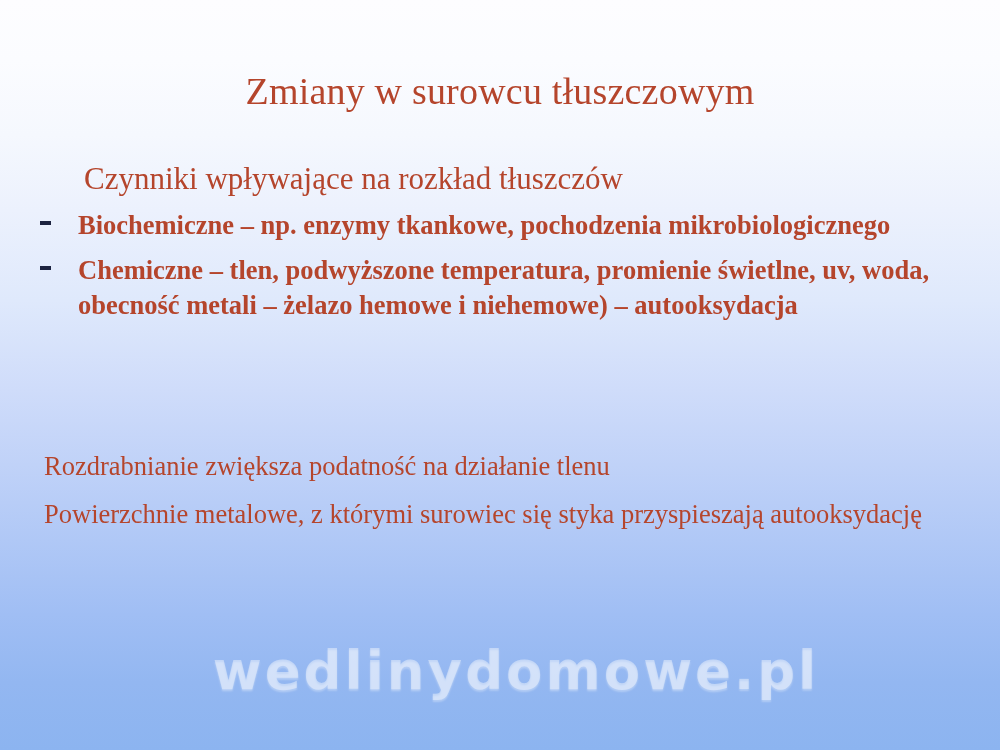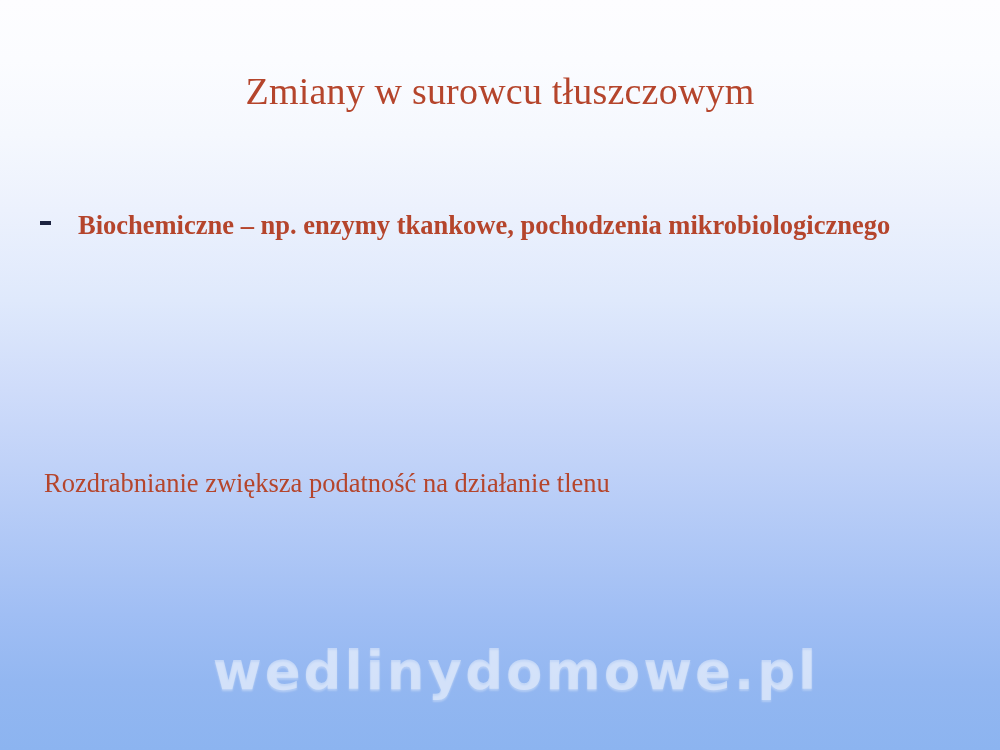--- a/index.html
+++ b/index.html
@@ -92,21 +92,21 @@
     left: 44px;
     top: 448px;
     width: 930px;
   }
   .para {
     color: #b5452c;
     font-size: 26.5px;
     line-height: 37px;
     padding-left: 42px;
     text-indent: -42px;
-    margin: 17px 0 11px 0;
+    margin: 0 0 11px 0;
   }
 
   
   #watermark {
     position: absolute;
     left: 16px;
     top: 640px;
     width: 1000px;
     text-align: center;
     font-family: "DejaVu Sans", "Liberation Sans", sans-serif;
@@ -121,30 +121,36 @@
     user-select: none;
   }
 </style>
 </head>
 <body>
 
 <div id="slide">
 
   <div id="slide-title">Zmiany w surowcu tłuszczowym</div>
 
+  <div id="slide-subtitle">Czynniki wpływające na rozkład tłuszczów</div>
 
   <div id="bullet-list">
 
     <div class="bullet-item">
       <span class="bullet-dash"></span>
       <span class="bullet-text">Biochemiczne – np. enzymy tkankowe, pochodzenia mikrobiologicznego</span>
     </div>
 
+    <div class="bullet-item">
+      <span class="bullet-dash"></span>
+      <span class="bullet-text">Chemiczne – tlen, podwyższone temperatura, promienie świetlne, uv, woda, obecność metali – żelazo hemowe i niehemowe) – autooksydacja</span>
+    </div>
 
   </div>
 
   <div id="paragraph-block">
     <p class="para">Rozdrabnianie zwiększa podatność na działanie tlenu</p>
+    <p class="para">Powierzchnie metalowe, z którymi surowiec się styka przyspieszają autooksydację</p>
   </div>
 
   <div id="watermark">wedlinydomowe.pl</div>
 
 </div>
 
 </body></html>

